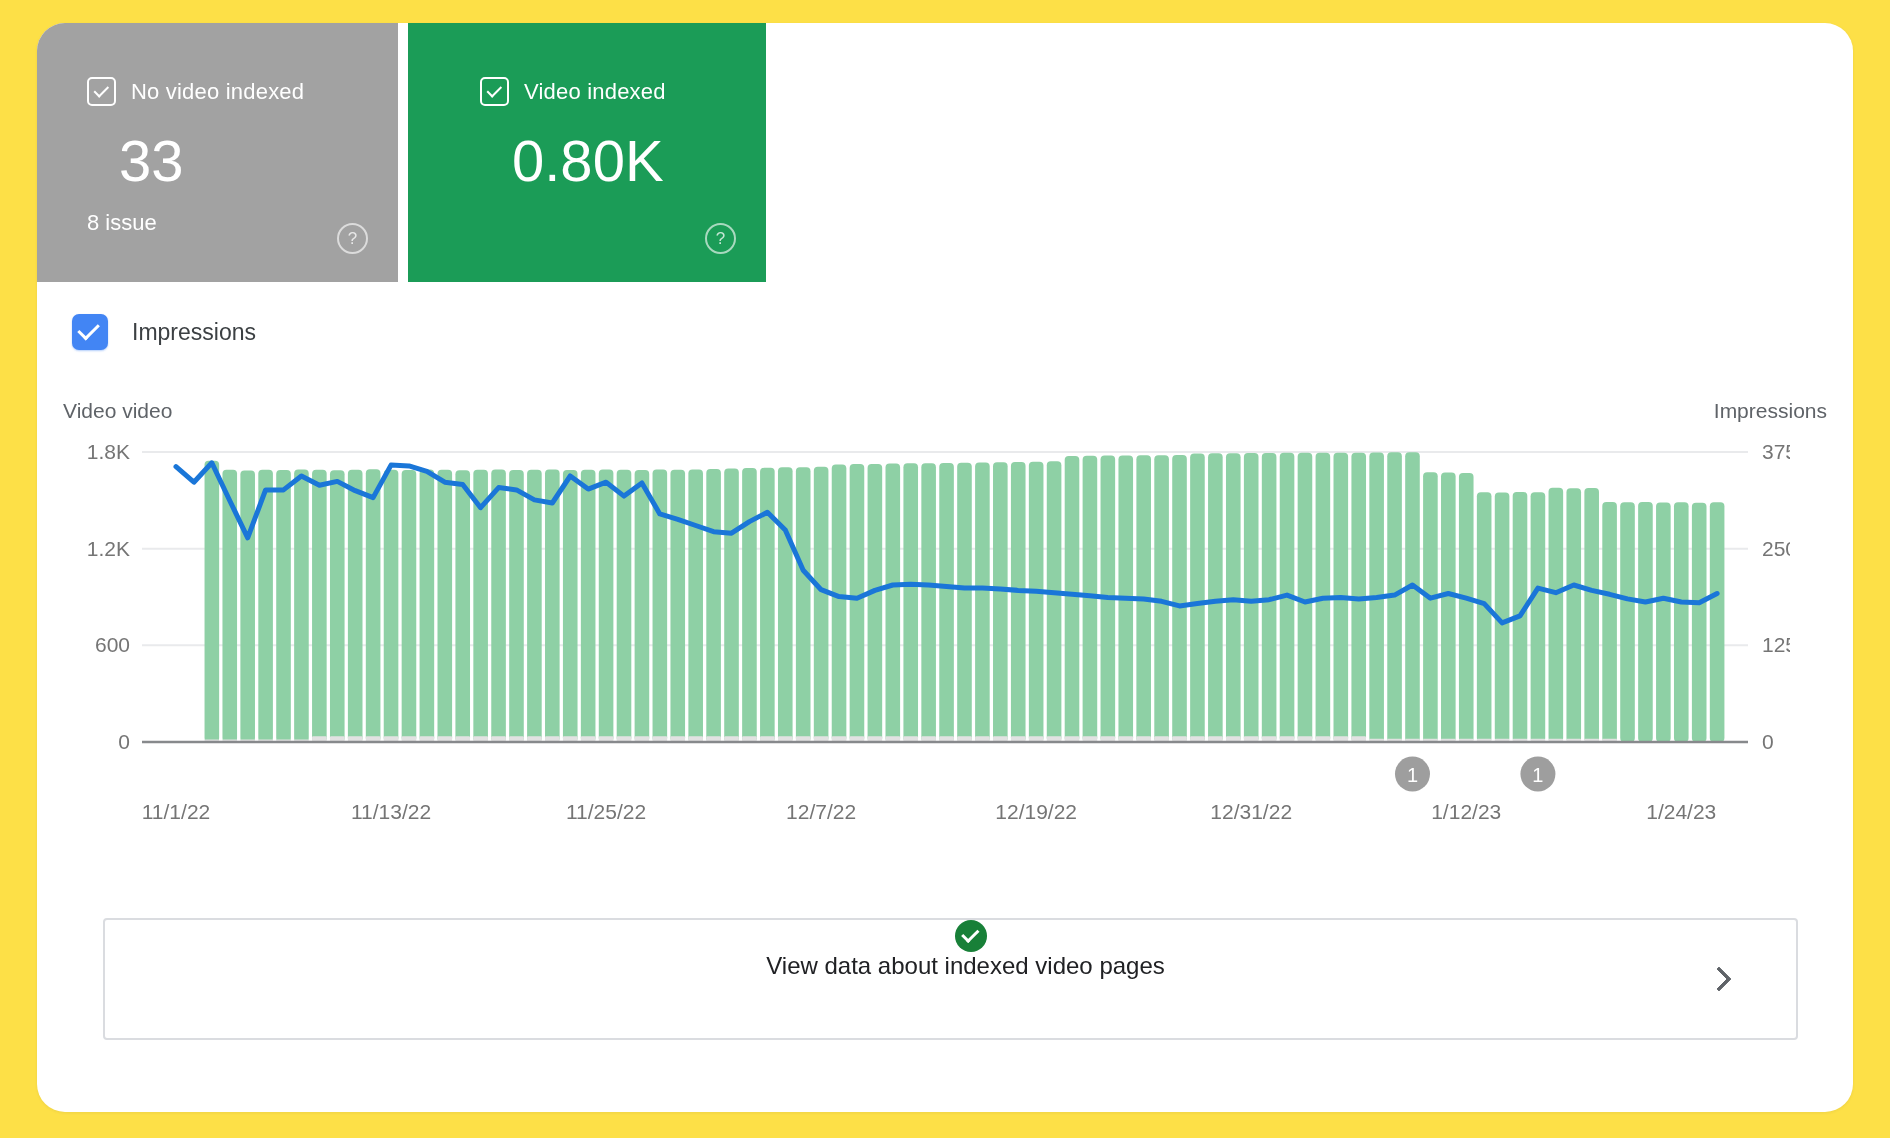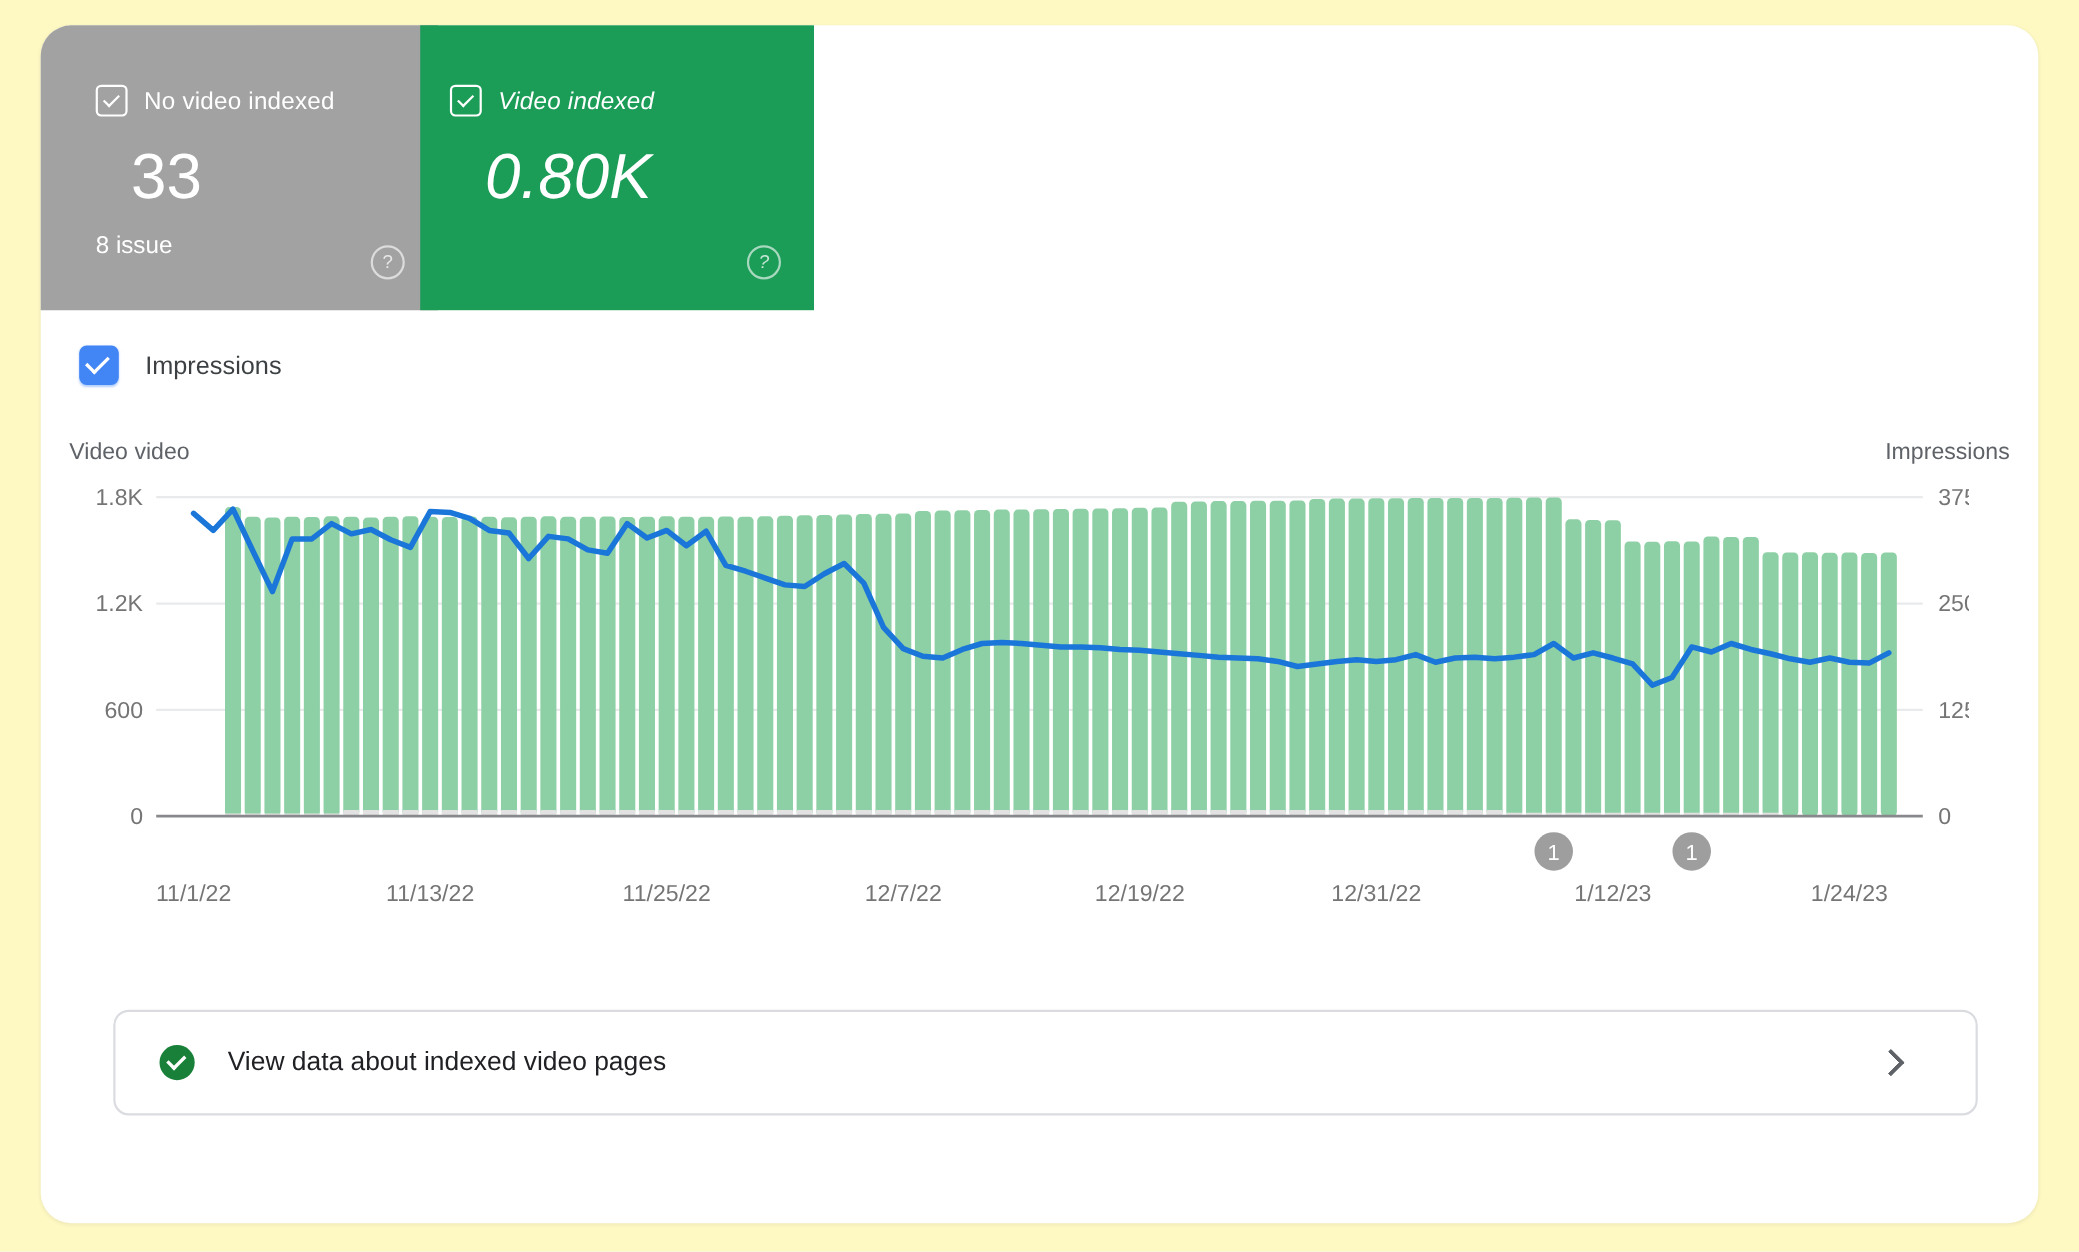--- a/index.html
+++ b/index.html
@@ -1,22 +1,22 @@
 <!DOCTYPE html>
 <html><head>
 <meta charset="utf-8">
 <style>
   html,body{margin:0;padding:0;background:#eef1f6;font-family:"Liberation Sans",sans-serif;}
-  .stage{position:relative;width:1890px;height:1138px;background:#fef9c3;overflow:hidden;}
+  .stage{position:relative;width:1890px;height:1138px;background:#fde047;overflow:hidden;}
   .panel{position:absolute;left:37px;top:23px;width:1816px;height:1089px;background:#ffffff;border-radius:28px;box-shadow:0 1px 3px rgba(60,64,67,.08);}
 
   
   .card{position:absolute;top:23px;height:259px;color:#fff;box-sizing:border-box;padding:54px 0 0 50px;}
   .card.gray{left:37px;width:361px;background:#a2a2a2;border-radius:28px 0 0 0;}
-  .card.green{left:382px;width:358px;background:#1b9c57;border-radius:0;padding-left:27px;font-style:italic;}
+  .card.green{left:408px;width:358px;background:#1b9c57;border-radius:0;padding-left:72px;}
   .card-head{display:flex;align-items:center;}
   .cbx{width:25px;height:25px;border:2.5px solid #ffffff;border-radius:5px;display:flex;align-items:center;justify-content:center;flex:0 0 auto;}
   .cbx .tick{width:12px;height:6px;border-left:2.5px solid #fff;border-bottom:2.5px solid #fff;transform:rotate(-45deg) translate(1px,-2px);}
   .card-label{font-size:22px;margin-left:15px;letter-spacing:.2px;}
   .card-value{font-size:58px;font-weight:400;margin-top:26px;line-height:1;margin-left:32px;}
   .card-sub{font-size:22px;margin-top:20px;}
   .help{position:absolute;right:30px;bottom:28px;width:27px;height:27px;border:2px solid rgba(255,255,255,.62);border-radius:50%;color:rgba(255,255,255,.75);
         font-size:17px;display:flex;align-items:center;justify-content:center;}
 
   
@@ -26,22 +26,22 @@
   .imp-label{margin-left:24px;font-size:23px;color:#3c4043;}
 
   
   .axis-title{position:absolute;top:399px;font-size:21px;color:#5f6368;}
   .axis-title.left{left:63px;}
   .axis-title.right{right:63px;text-align:right;}
 
   .chart-wrap{position:absolute;left:60px;top:395px;width:1730px;height:440px;}
 
   
-  .view-link{position:absolute;left:103px;top:918px;width:1695px;height:96px;box-sizing:border-box;border:2px solid #dadce0;border-radius:14px;background:#fff;
-             display:flex;align-items:center;cursor:pointer;}
+  .view-link{position:absolute;left:103px;top:918px;width:1695px;height:122px;box-sizing:border-box;border:2px solid #dadce0;border-radius:4px;background:#fff;
+             display:flex;align-items:center;cursor:pointer;flex-direction:column;}
   .check-circle{width:32px;height:32px;border-radius:50%;background:#188038;margin-left:40px;display:flex;align-items:center;justify-content:center;flex:0 0 auto;}
   .check-circle .tick{width:13px;height:7px;border-left:3px solid #fff;border-bottom:3px solid #fff;transform:rotate(-45deg) translate(1px,-2px);}
   .view-label{margin-left:30px;font-size:24px;color:#202124;}
   .chev{position:absolute;right:68px;top:50%;width:14px;height:14px;border-top:4px solid #5f6368;border-right:4px solid #5f6368;border-radius:1px;
         transform:translateY(-50%) rotate(45deg);}
 </style>
 </head>
 <body>
 
 <div class="stage">

